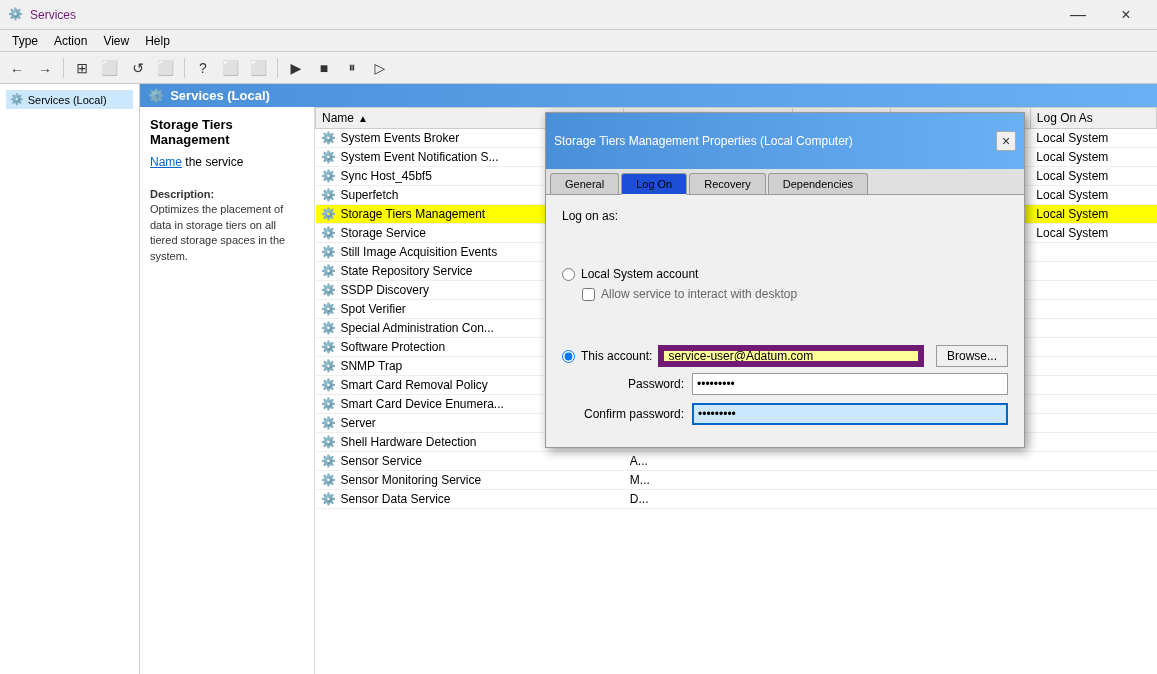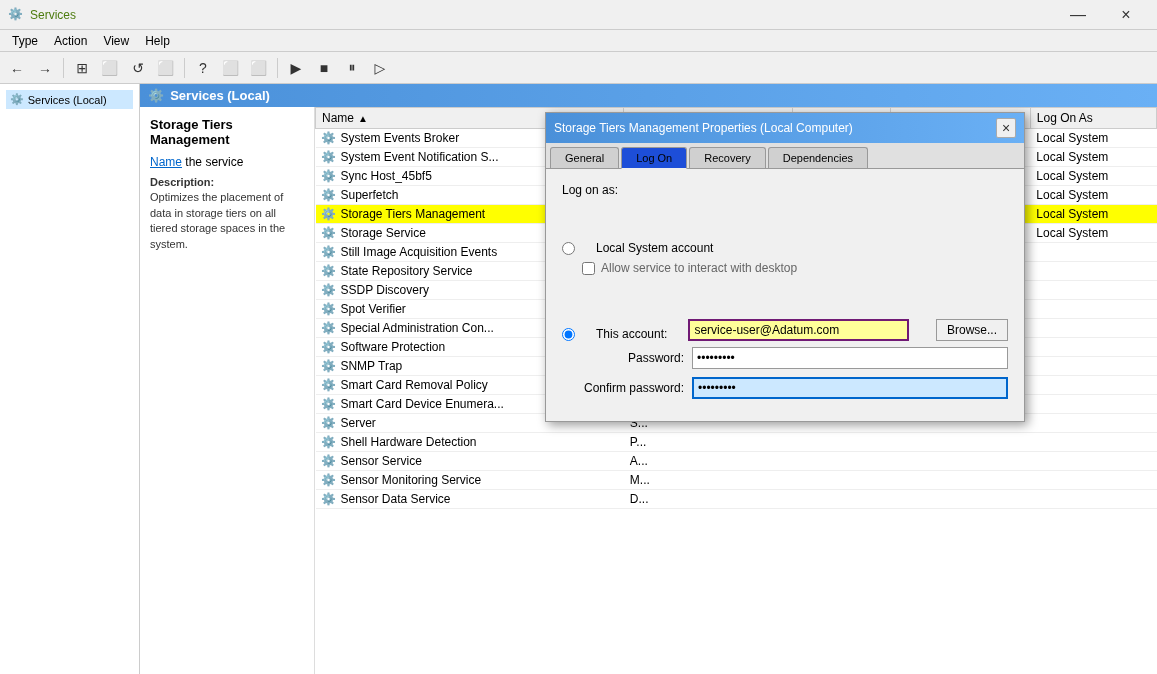--- a/index.html
+++ b/index.html
@@ -8,21 +8,21 @@
     
     .title-bar {
       background: #f0f0f0;
       height: 30px;
       display: flex;
       align-items: center;
       padding: 0 8px;
       border-bottom: 1px solid #ccc;
     }
     .title-bar-icon { width: 16px; height: 16px; margin-right: 6px; }
-    .title-bar-text { font-size: 12px; color: #4d7c0f; flex: 1; }
+    .title-bar-text { font-size: 12px; color: #701a75; flex: 1; }
     .title-bar-controls { display: flex; gap: 2px; }
     .title-bar-btn { width: 46px; height: 30px; border: none; background: transparent; cursor: pointer; font-size: 16px; display: flex; align-items: center; justify-content: center; color: #333; }
 
     
     .menu-bar {
       background: #f0f0f0;
       height: 22px;
       display: flex;
       align-items: center;
       padding: 0 4px;
@@ -104,21 +104,21 @@
 
     
     .info-panel {
       width: 175px;
       padding: 10px;
       border-right: 1px solid #ddd;
       font-size: 12px;
     }
     .info-panel-title { font-weight: bold; font-size: 13px; margin-bottom: 8px; }
     .info-panel-link { color: #0066cc; text-decoration: underline; cursor: pointer; }
-    .info-panel-desc { margin-top: 6px; font-size: 11px; color: #333; line-height: 1.4; }
+    .info-panel-desc { margin-top: 18px; font-size: 11px; color: #333; line-height: 1.4; }
     .info-panel-desc-label { font-weight: bold; }
 
     
     .services-list-container {
       flex: 1;
       overflow: hidden;
       display: flex;
       flex-direction: column;
       position: relative;
     }
@@ -160,21 +160,21 @@
       top: 5px;
       left: 230px;
       width: 480px;
       background: #f0f0f0;
       border: 1px solid #999;
       box-shadow: 3px 3px 10px rgba(0,0,0,0.4);
     }
     .dialog-title-bar {
       background: linear-gradient(to right, #4a90d9, #6ab0f5);
       color: white;
-      padding: 5px 8px;
+      padding: 18px 8px;
       display: flex;
       align-items: center;
       justify-content: space-between;
       font-size: 12px;
     }
     .dialog-close-btn {
       width: 20px; height: 20px;
       border: 1px solid #aaa;
       background: #f0f0f0;
       cursor: pointer;
@@ -210,22 +210,22 @@
 
     
     .dialog-content {
       padding: 14px 16px;
       background: #f0f0f0;
     }
     .dialog-section-title { font-size: 12px; margin-bottom: 10px; }
 
     .radio-row {
       display: flex;
-      align-items: flex-end;
-      gap: 21px;
+      align-items: center;
+      gap: 6px;
       margin-bottom: 6px;
       margin-top: 44px;
     }
     .checkbox-row {
       display: flex;
       align-items: center;
       gap: 6px;
       margin-bottom: 12px;
       margin-left: 20px;
       color: #666;
@@ -245,21 +245,21 @@
     .field-input {
       flex: 1;
       height: 22px;
       border: 1px solid #999;
       padding: 2px 4px;
       font-size: 12px;
       background: white;
     }
     .field-input.highlight {
       background: #ffff99;
-      border: 2px solid #701a75;
+      border: 6px solid #701a75;
     }
     .field-input.highlight-blue {
       background: #cce8ff;
       border: 2px solid #0066cc;
     }
     .browse-btn {
       margin-left: 6px;
       padding: 2px 10px;
       height: 22px;
       border: 1px solid #999;

